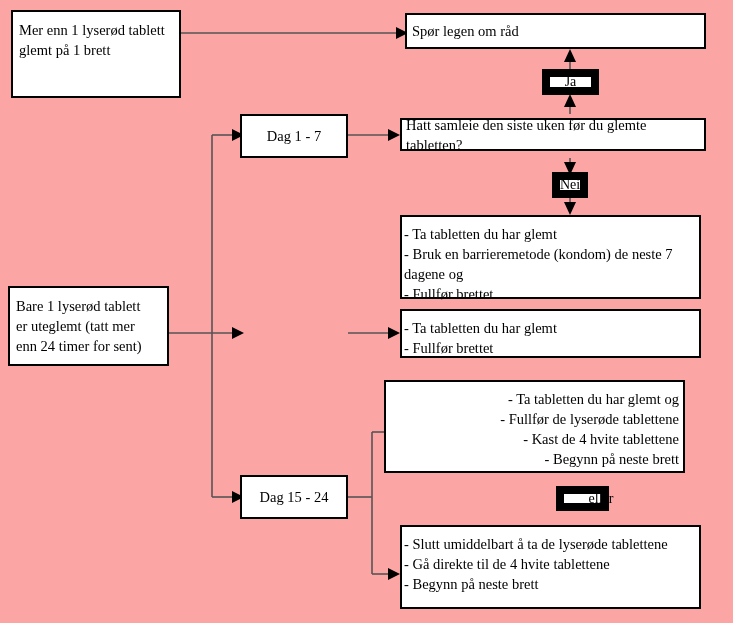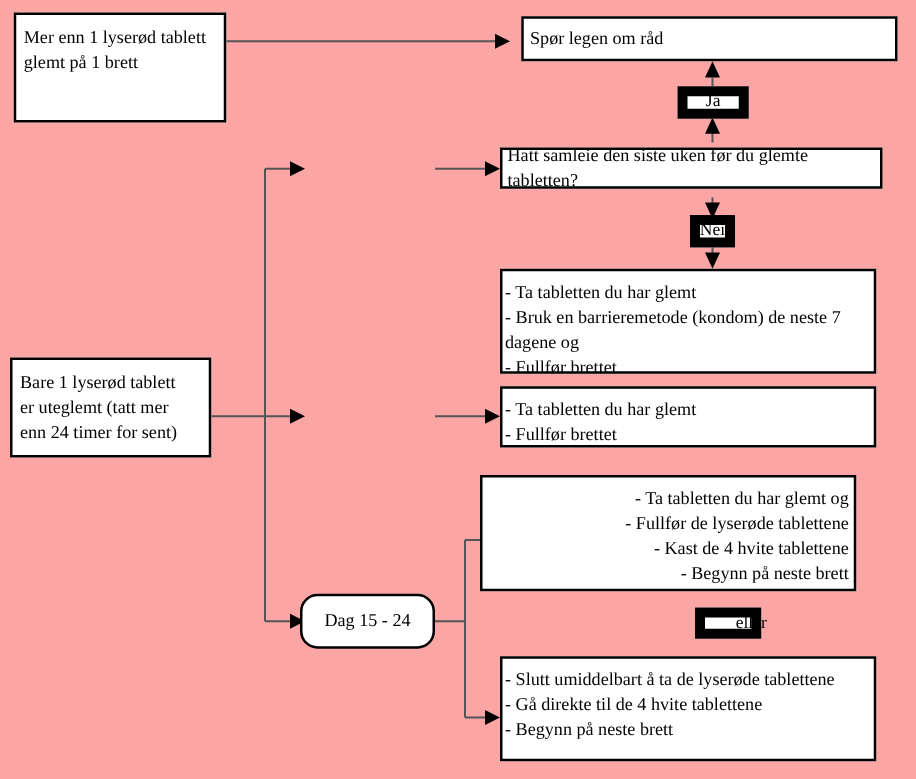--- a/index.html
+++ b/index.html
@@ -110,24 +110,25 @@
     <line x1="372" y1="432" x2="372" y2="574"></line>
     <line x1="372" y1="432" x2="388" y2="432"></line>
     <line x1="372" y1="574" x2="388" y2="574"></line>
     <polygon class="head" points="388,426 400,432 388,438"></polygon>
     <polygon class="head" points="388,568 400,574 388,580"></polygon>
   </svg>
 
   <div class="node pad" style="left:11px; top:10px; width:170px; height:88px;">Mer enn 1 lyserød tablett
 glemt på 1 brett</div>
 
-  <div class="node vcenter-left" style="left:417px; top:13px; width:301px; height:36px;">Spør legen om råd</div>
+  <div class="node vcenter-left" style="left:405px; top:13px; width:301px; height:36px;">Spør legen om råd</div>
 
   <div class="label-box" style="left:542px; top:69px; width:57px; height:26px;">Ja</div>
 
+  <div class="node center" style="left:240px; top:114px; width:108px; height:44px;">Dag 1 - 7</div>
 
   <div class="node vcenter-left" style="left:400px; top:118px; width:306px; height:33px; padding-left:4px;">Hatt samleie den siste uken før du glemte tabletten?</div>
 
   <div class="label-box" style="left:552px; top:172px; width:36px; height:26px;">Nei</div>
 
   <div class="node list" style="left:400px; top:215px; width:301px; height:84px;">- Ta tabletten du har glemt
 - Bruk en barrieremetode (kondom) de neste 7
 dagene og
 - Fullfør brettet</div>
 
@@ -139,19 +140,19 @@
   <div class="node list" style="left:400px; top:309px; width:301px; height:49px;">- Ta tabletten du har glemt
 - Fullfør brettet</div>
 
   <div class="node list" style="left:384px; top:380px; width:301px; height:93px;text-align:right;">- Ta tabletten du har glemt og
 - Fullfør de lyserøde tablettene
 - Kast de 4 hvite tablettene
 - Begynn på neste brett</div>
 
   <div class="label-box" style="left:556px; top:486px; width:37px; height:25px;padding-left:37px;">eller</div>
 
-  <div class="node center" style="left:240px; top:475px; width:108px; height:44px;border-radius:14px;">Dag 15 - 24</div>
+  <div class="node center" style="left:240px; top:475px; width:108px; height:44px;">Dag 15 - 24</div>
 
   <div class="node list" style="left:400px; top:525px; width:301px; height:84px;">- Slutt umiddelbart å ta de lyserøde tablettene
 - Gå direkte til de 4 hvite tablettene
 - Begynn på neste brett</div>
 
 </div>
 
 </body></html>

